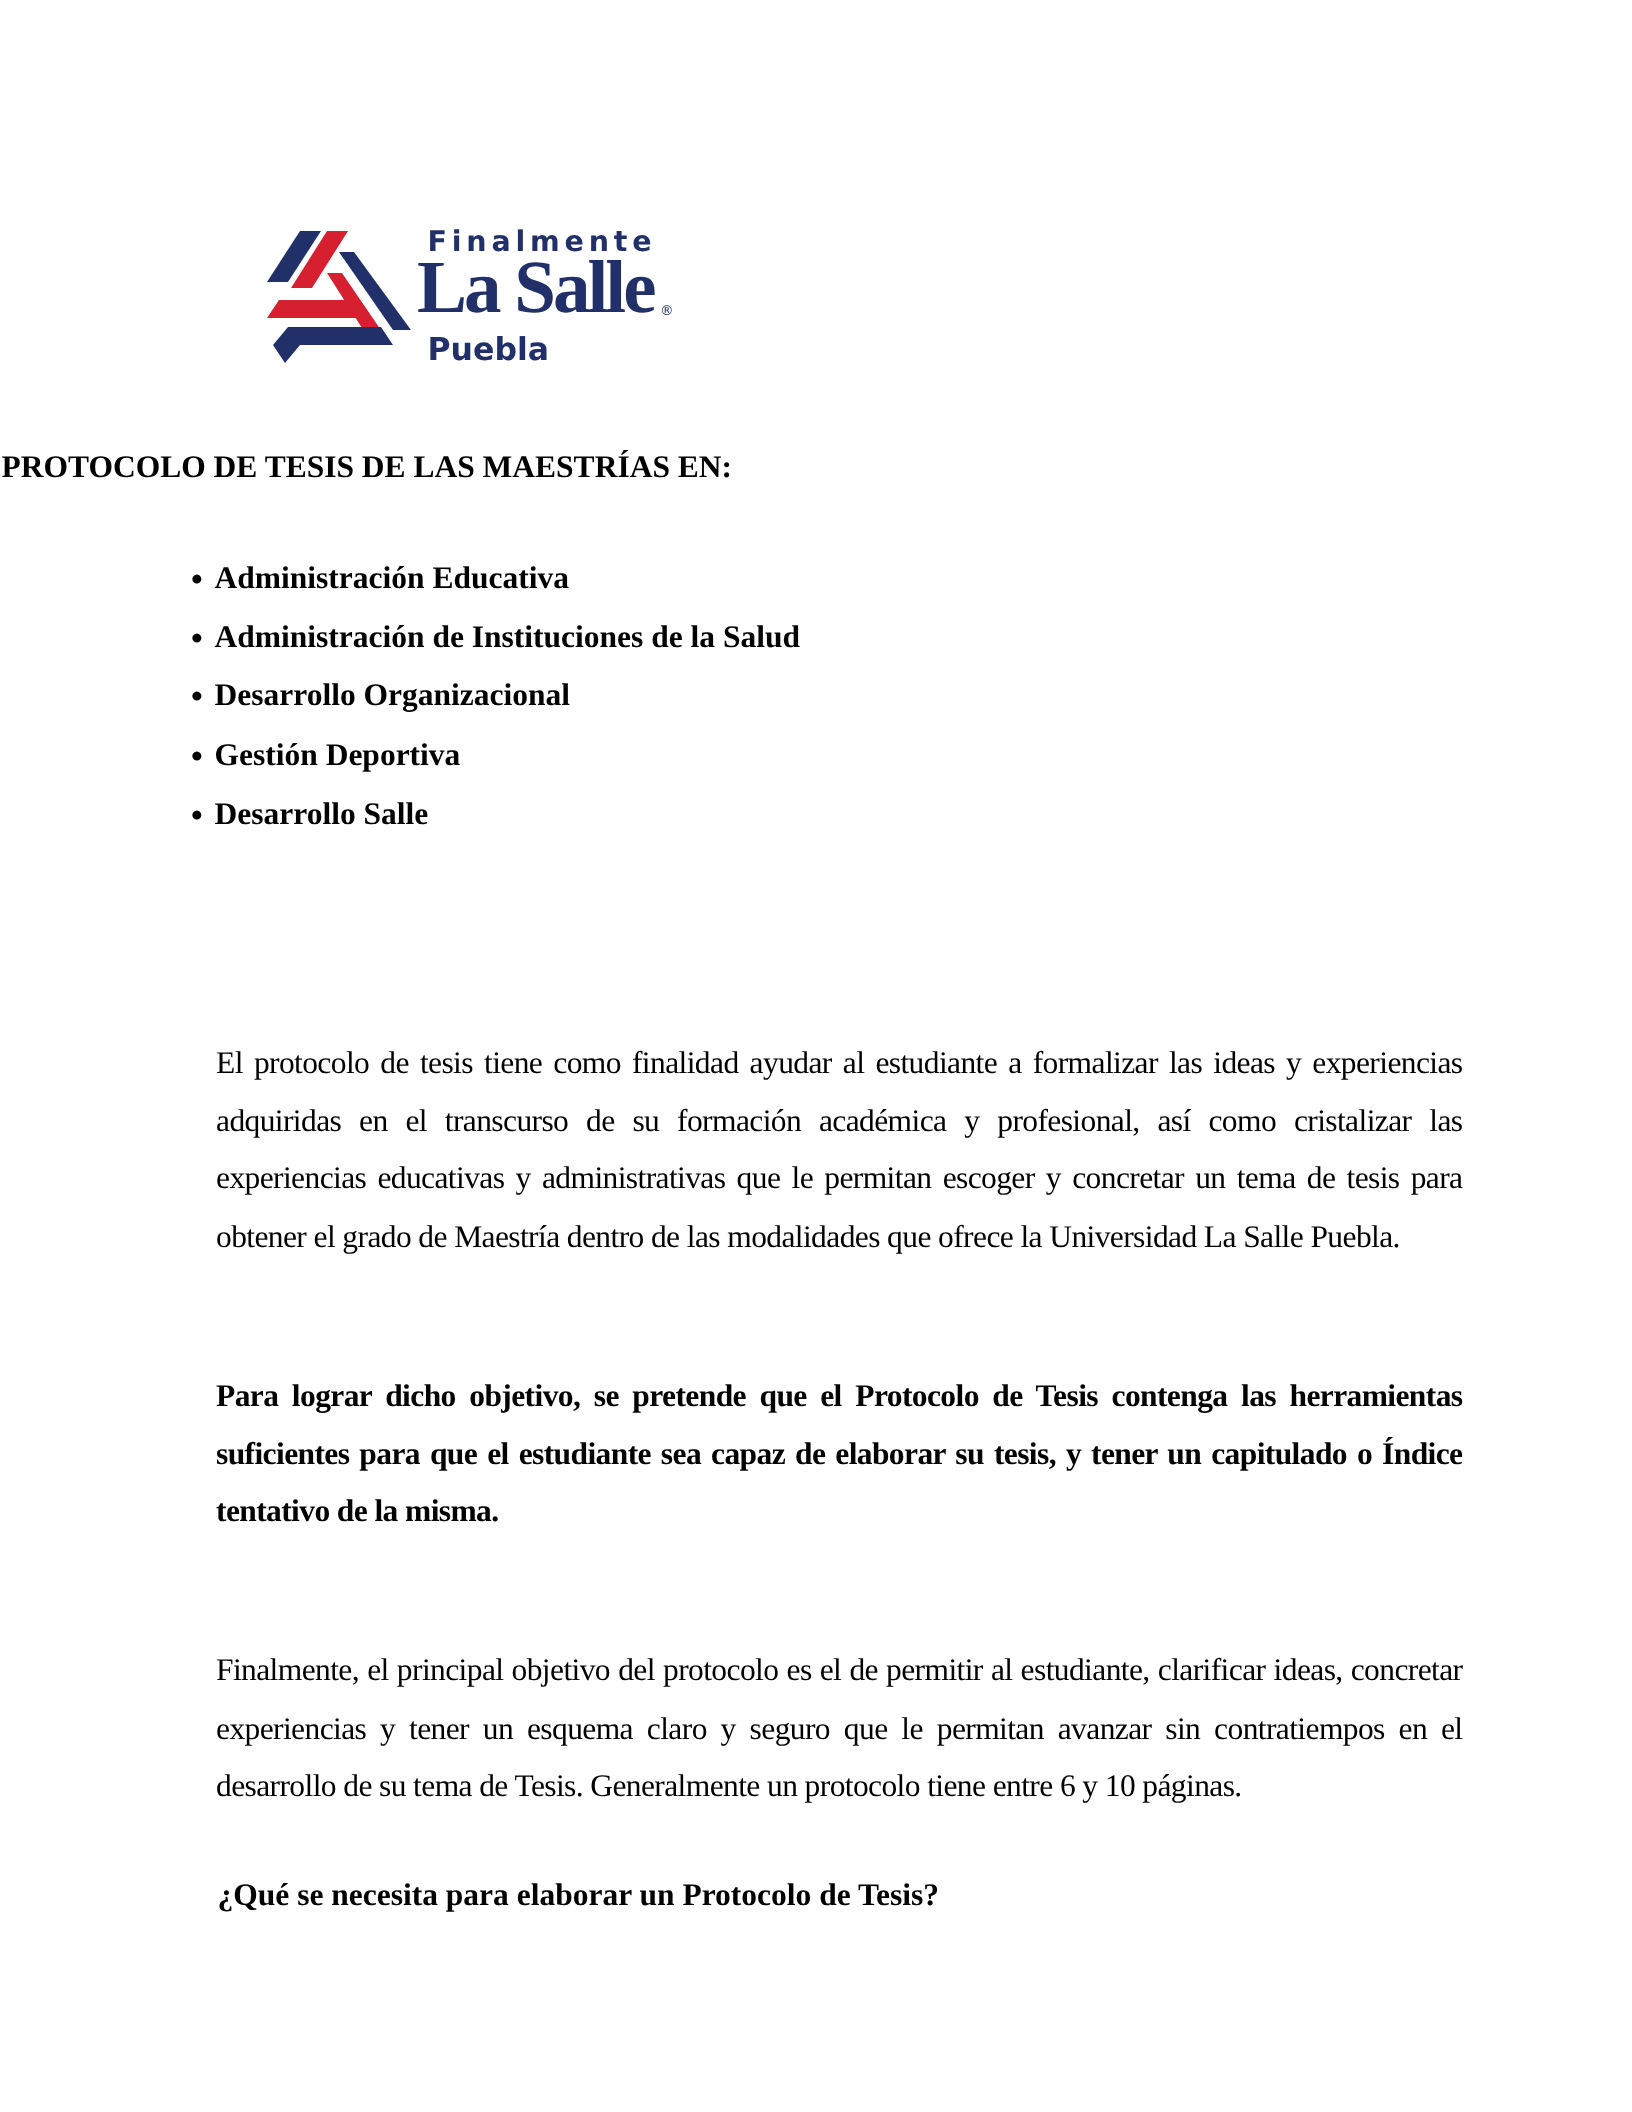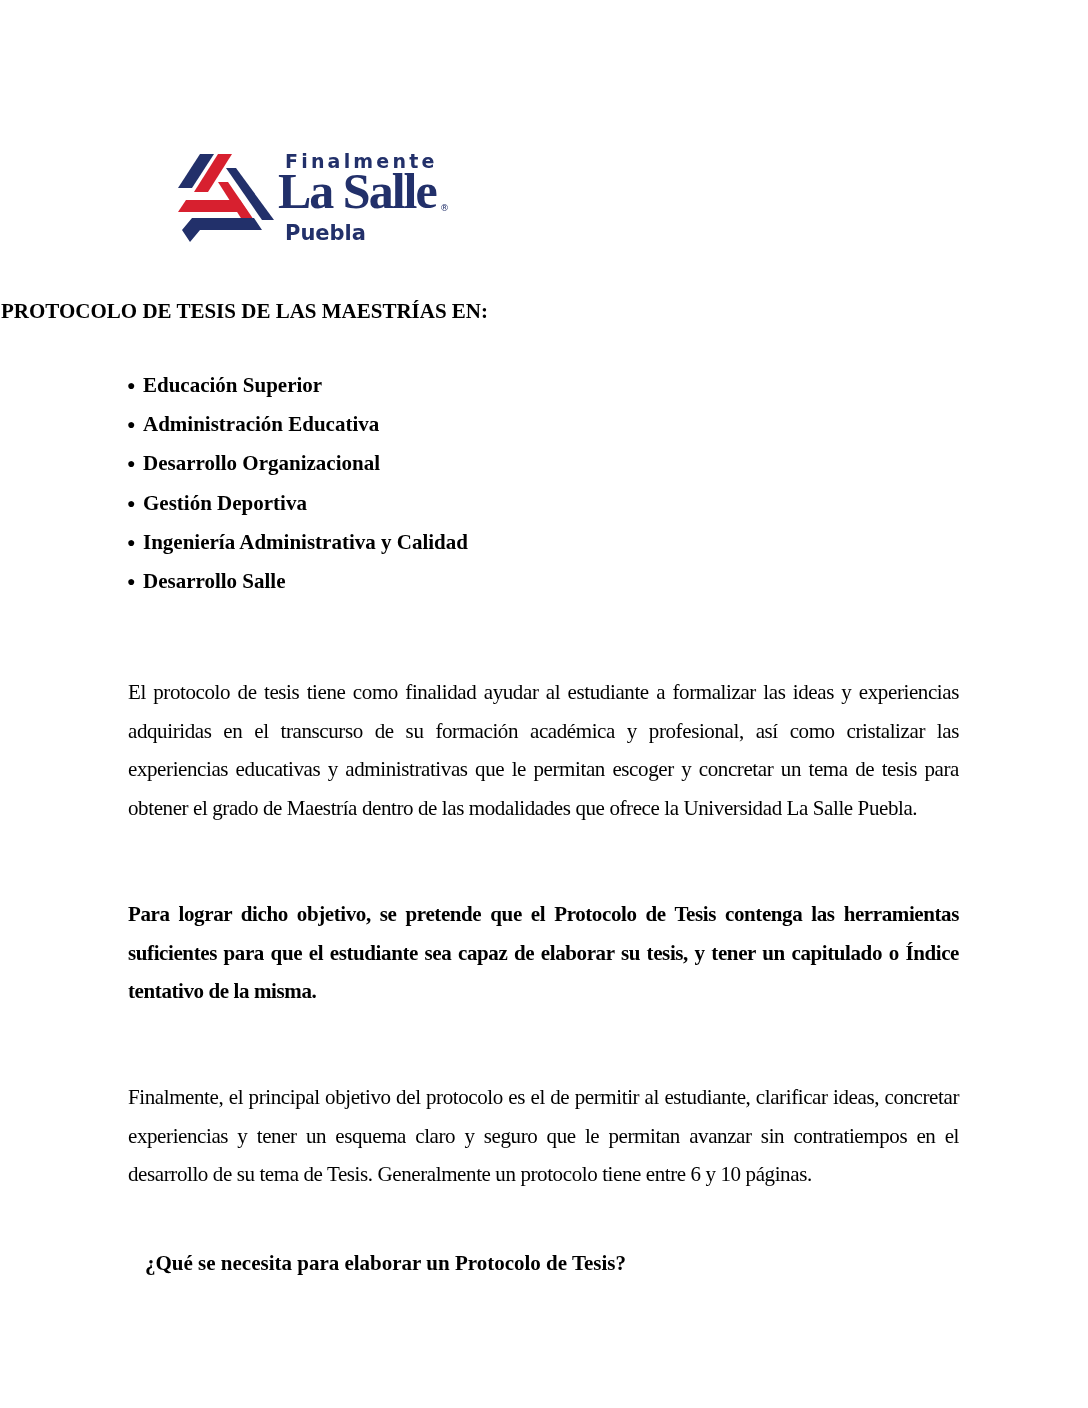--- a/index.html
+++ b/index.html
@@ -98,21 +98,21 @@
     .programs .bullet {
       display: inline-block;
       width: 16px;
       font-size: 14px;
       vertical-align: 2px;
     }
     .para {
       position: absolute;
       left: 128px;
       width: 831px;
-      margin: 0;
+      margin: 16px;
       font-size: 21px;
       line-height: 38.7px;
       text-align: justify;
       letter-spacing: -0.4px;
     }
     .p1 { top: 673px; }
     .p2 { top: 895px; font-weight: bold; }
     .p3 { top: 1078px; }
     .question {
       position: absolute;
@@ -146,25 +146,24 @@
   <div class="logo-text-main">La Salle</div>
   <div class="logo-reg">®</div>
   <div class="logo-text-sub">Puebla</div>
 </div>
 
 <div class="title">
   <span>PROTOCOLO DE TESIS DE LAS MAESTRÍAS EN:</span>
 </div>
 
 <ul class="programs">
-  <li><span class="bullet">●</span><span>Educación Superior</span></li>
   <li><span class="bullet">●</span><span>Administración Educativa</span></li>
+  <li><span class="bullet">●</span><span>Administración de Instituciones de la Salud</span></li>
   <li><span class="bullet">●</span><span>Desarrollo Organizacional</span></li>
   <li><span class="bullet">●</span><span>Gestión Deportiva</span></li>
-  <li><span class="bullet">●</span><span>Ingeniería Administrativa y Calidad</span></li>
   <li><span class="bullet">●</span><span>Desarrollo Salle</span></li>
 </ul>
 
 <p class="para p1">El protocolo de tesis tiene como finalidad ayudar al estudiante a formalizar las ideas y experiencias adquiridas en el transcurso de su formación académica y profesional, así como cristalizar las experiencias educativas y administrativas que le permitan escoger y concretar un tema de tesis para obtener el grado de Maestría dentro de las modalidades que ofrece la Universidad La Salle Puebla.</p>
 <p class="para p2">Para lograr dicho objetivo, se pretende que el Protocolo de Tesis contenga las herramientas suficientes para que el estudiante sea capaz de elaborar su tesis, y tener un capitulado o Índice tentativo de la misma.</p>
 <p class="para p3">Finalmente, el principal objetivo del protocolo es el de permitir al estudiante, clarificar ideas, concretar experiencias y tener un esquema claro y seguro que le permitan avanzar sin contratiempos en el desarrollo de su tema de Tesis. Generalmente un protocolo tiene entre 6 y 10 páginas.</p>
 
 <p class="question">¿Qué se necesita para elaborar un Protocolo de Tesis?</p>
 
 </body></html>

